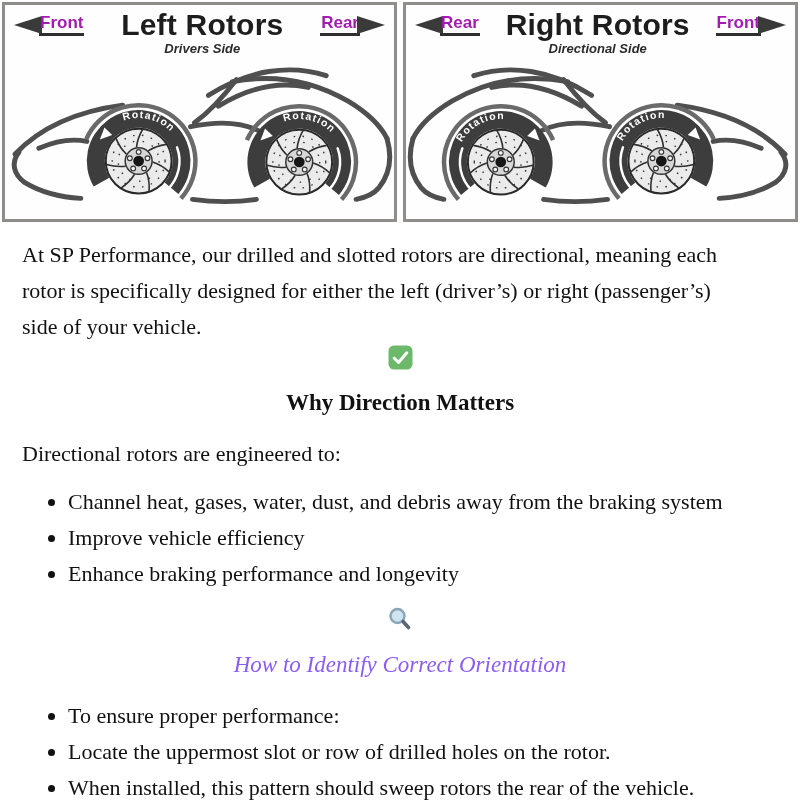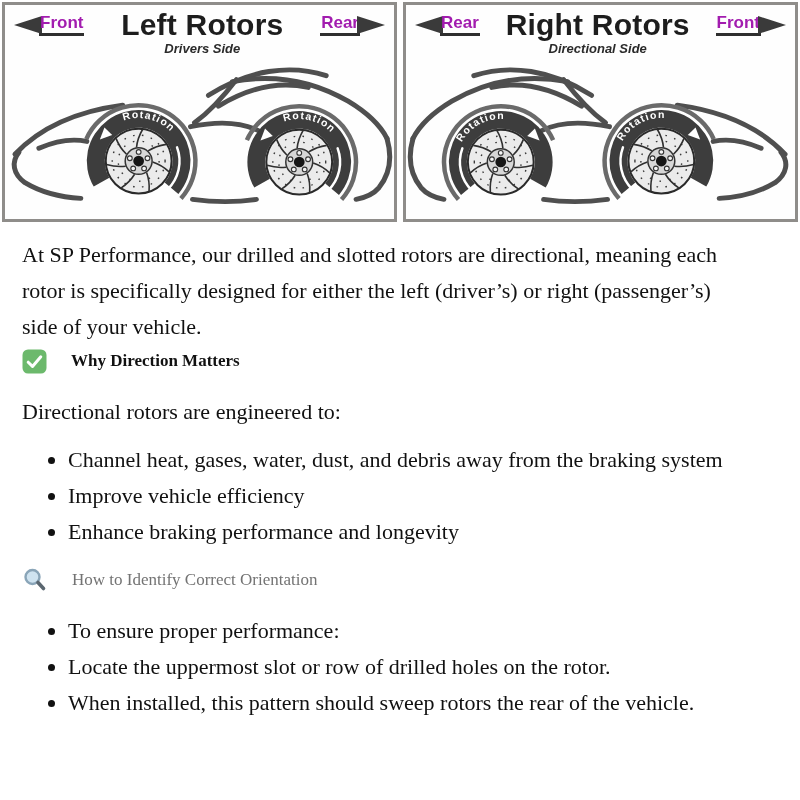--- a/index.html
+++ b/index.html
@@ -17,23 +17,23 @@
   .tri-right { border-left: 28px solid #3a3a3a; margin-left: -3px; }
   .panel-title-group { text-align: center; }
   .panel-title { font-weight: bold; font-size: 30px; line-height: 1.0; color: #1d1d1d; letter-spacing: 0.2px; }
   .panel-subtitle { font-weight: bold; font-style: italic; font-size: 13px; color: #2b2b2b; margin-top: 1px; }
   .car-svg { position: absolute; inset: 0; width: 100%; height: 100%; }
   .rot-text { font-family: "Liberation Sans", sans-serif; font-size: 10.5px; font-weight: bold; fill: #ffffff; letter-spacing: 1.2px; }
 
   
   .content { padding: 15px 22px 0 22px; font-size: 22px; line-height: 36px; }
   .intro { max-width: 712px; }
-  .heading { display: flex; align-items: center; gap: 24px; font-size: 17px; line-height: 32px; margin-bottom: 17px; }
+  .heading { display: flex; align-items: center; gap: 17px; font-size: 23px; line-height: 32px; margin-bottom: 17px; flex-direction: column; }
   .heading.bold { font-weight: bold; }
-  .heading.regular { font-weight: normal; color: #737373; }
+  .heading.regular { font-weight: normal; color: #8b5cf6; font-style: italic; }
   .lead { margin-bottom: 6px; }
   ul { margin: 12px 0 14px 0; padding-left: 46px; max-width: 724px; }
   li { line-height: 36px; }
   li::marker { color: #111; }
   .emoji-box { display: inline-flex; flex: 0 0 auto; }
 </style>
 </head>
 <body>
 
 <div class="diagram">

